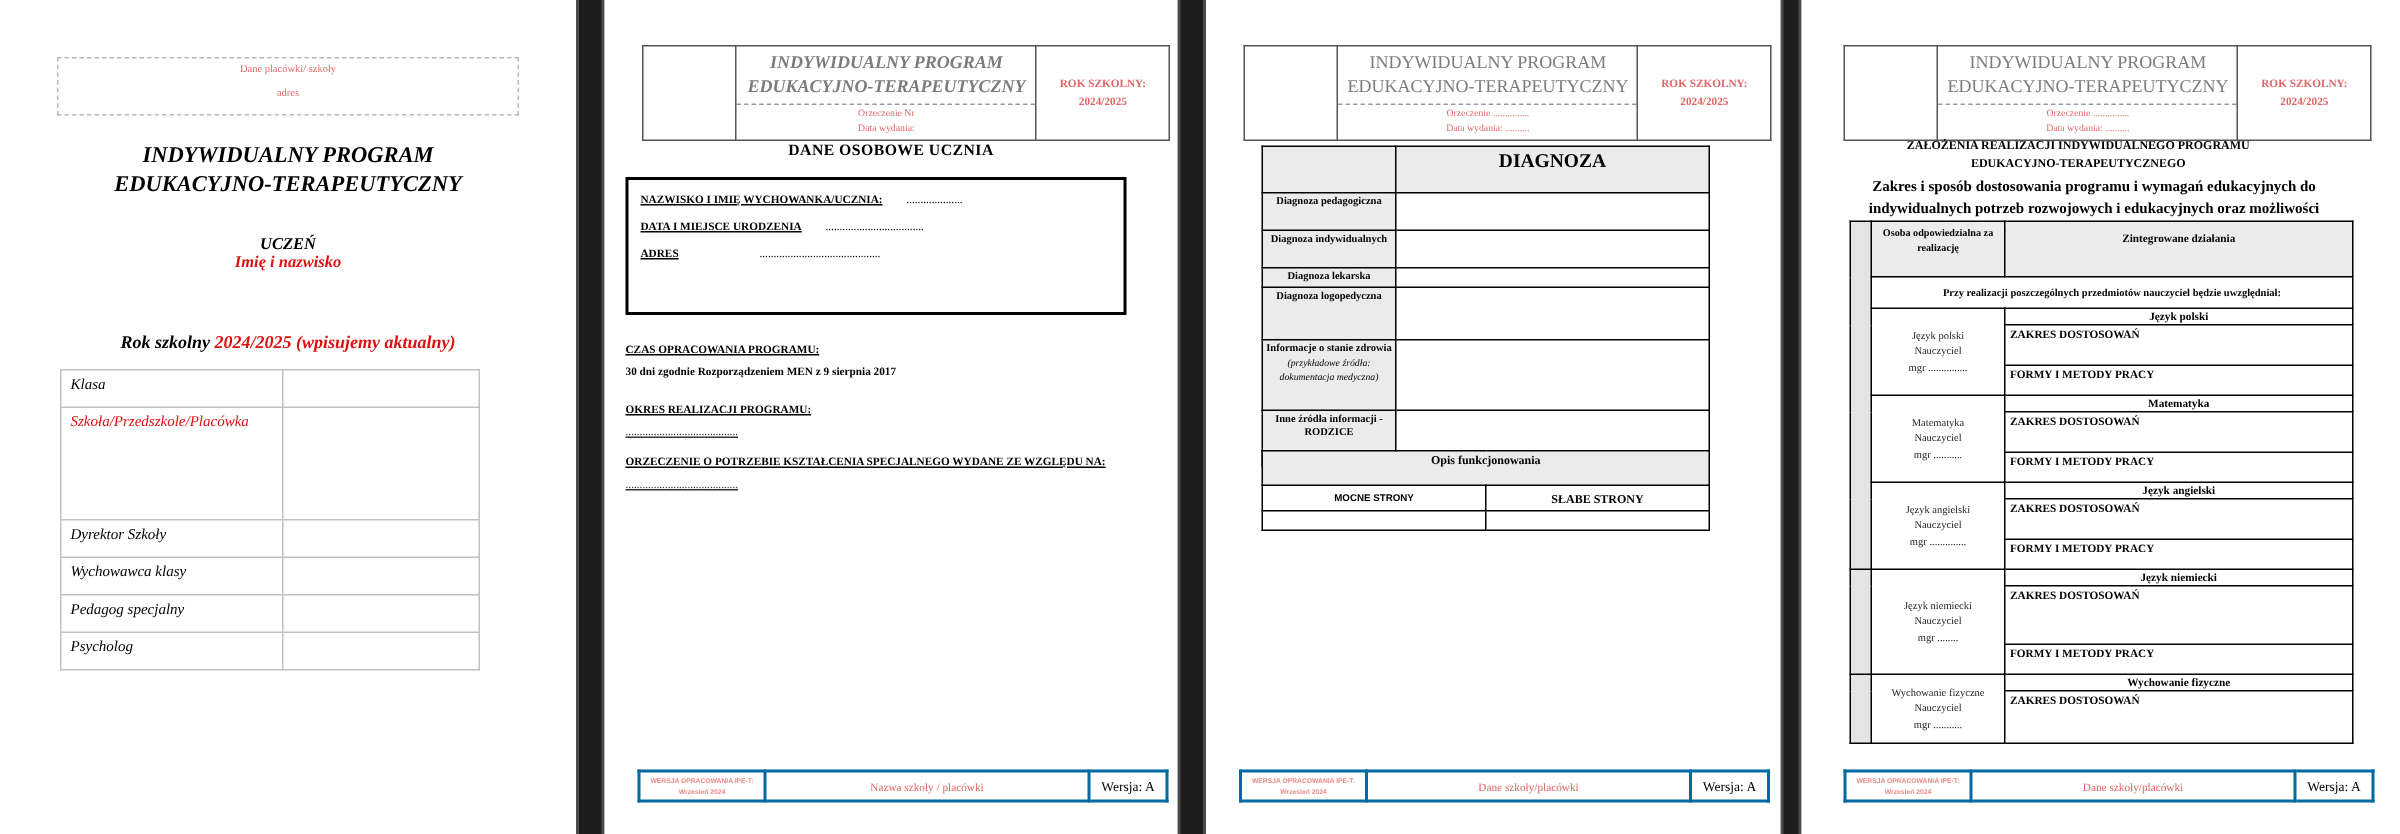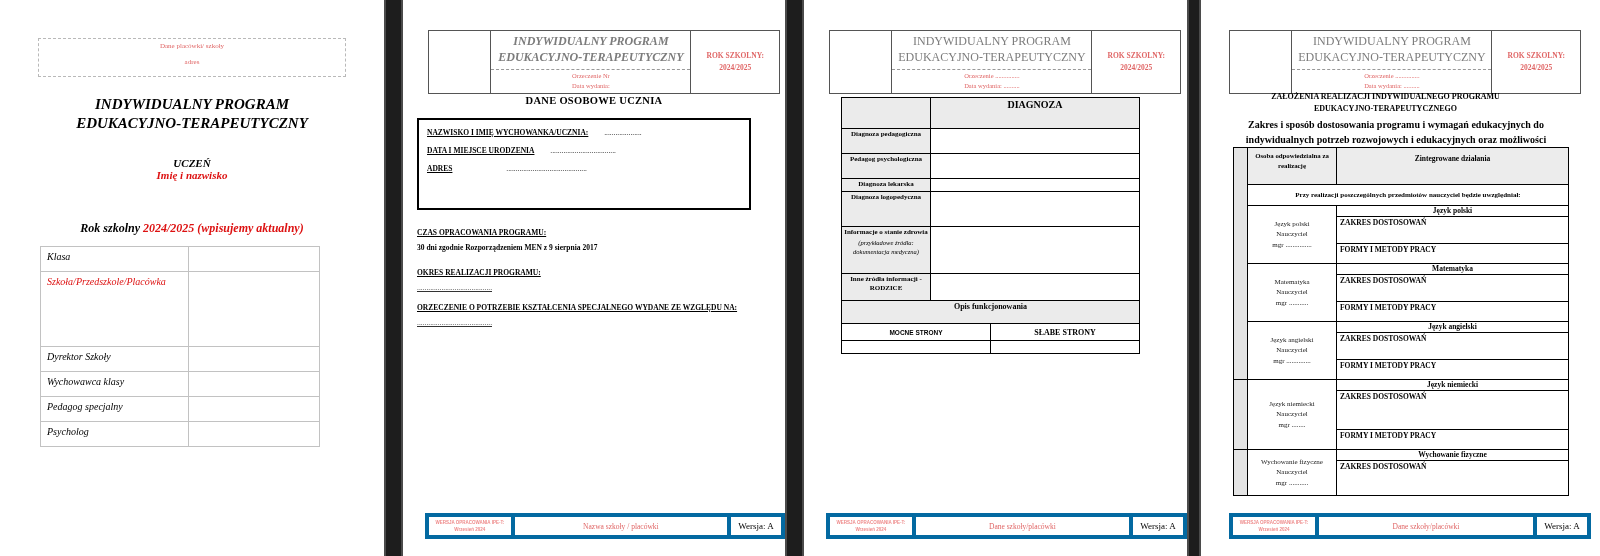--- a/index.html
+++ b/index.html
@@ -49,31 +49,31 @@
   .fld{font-size:7.5px;margin-bottom:9px;}
   .fld .lb{font-weight:bold;text-decoration:underline;}
   .fld .dots{margin-left:14px;}
   .p2-block{position:absolute;left:14px;font-size:7.5px;}
   .p2-block .lb{font-weight:bold;text-decoration:underline;}
   .p2-block .val{font-weight:bold;margin-top:6px;}
   .p2-block .dotline{margin-top:6px;text-decoration:underline;color:#333;}
 
   
   .foot{position:absolute;top:513px;left:22px;border-collapse:collapse;}
-  .foot td{border:4px solid #0369a1;padding:2px 1px;vertical-align:middle;}
+  .foot td{border:2px solid #0369a1;padding:2px 1px;vertical-align:middle;}
   .foot .f1{width:80px;text-align:center;font-size:4.5px;font-weight:bold;
             color:#ee8a8a;line-height:1.6;font-family:"Liberation Sans",sans-serif;}
   .foot .f2{width:212px;text-align:center;font-size:7.5px;color:#e06666;}
   .foot .f3{width:48px;text-align:center;font-size:9px;}
 
   
   .diag{position:absolute;top:97px;left:37px;width:299px;border-collapse:collapse;}
   .diag td{border:1px solid #000;padding:1px 2px;vertical-align:top;}
   .diag .dl{width:84px;background:#ebebeb;text-align:center;font-weight:bold;font-size:7px;line-height:1.3;}
-  .diag .dh{background:#ebebeb;text-align:center;font-weight:bold;font-size:10px;height:28px;}
+  .diag .dh{background:#ebebeb;text-align:center;font-weight:bold;font-size:13px;height:28px;}
   .diag .sub{font-weight:normal;font-style:italic;font-size:6.5px;line-height:1.4;margin-top:1px;}
   .opis{position:absolute;top:300px;left:37px;width:299px;border-collapse:collapse;}
   .opis td{border:1px solid #000;padding:1px 2px;vertical-align:top;}
   .opis .oh{background:#ebebeb;text-align:center;font-weight:bold;font-size:8px;height:20px;}
   .opis .mo{width:50%;text-align:center;font-family:"Liberation Sans",sans-serif;
             font-size:6.5px;font-weight:bold;height:14px;vertical-align:middle;}
   .opis .sl{width:50%;text-align:center;font-size:8px;font-weight:bold;vertical-align:middle;}
   .opis .emp{height:10px;}
 
   
@@ -244,21 +244,21 @@
       <tbody>
           <tr>
         <td class="dl" style="height:28px"></td>
         <td class="dh">DIAGNOZA</td>
       </tr>
       <tr>
         <td class="dl" style="height:22px">Diagnoza pedagogiczna</td>
         <td></td>
       </tr>
       <tr>
-        <td class="dl" style="height:22px">Pedagog psychologiczna</td>
+        <td class="dl" style="height:22px">Diagnoza indywidualnych</td>
         <td></td>
       </tr>
       <tr>
         <td class="dl" style="height:10px">Diagnoza lekarska</td>
         <td></td>
       </tr>
       <tr>
         <td class="dl" style="height:32px">Diagnoza logopedyczna</td>
         <td></td>
       </tr>

